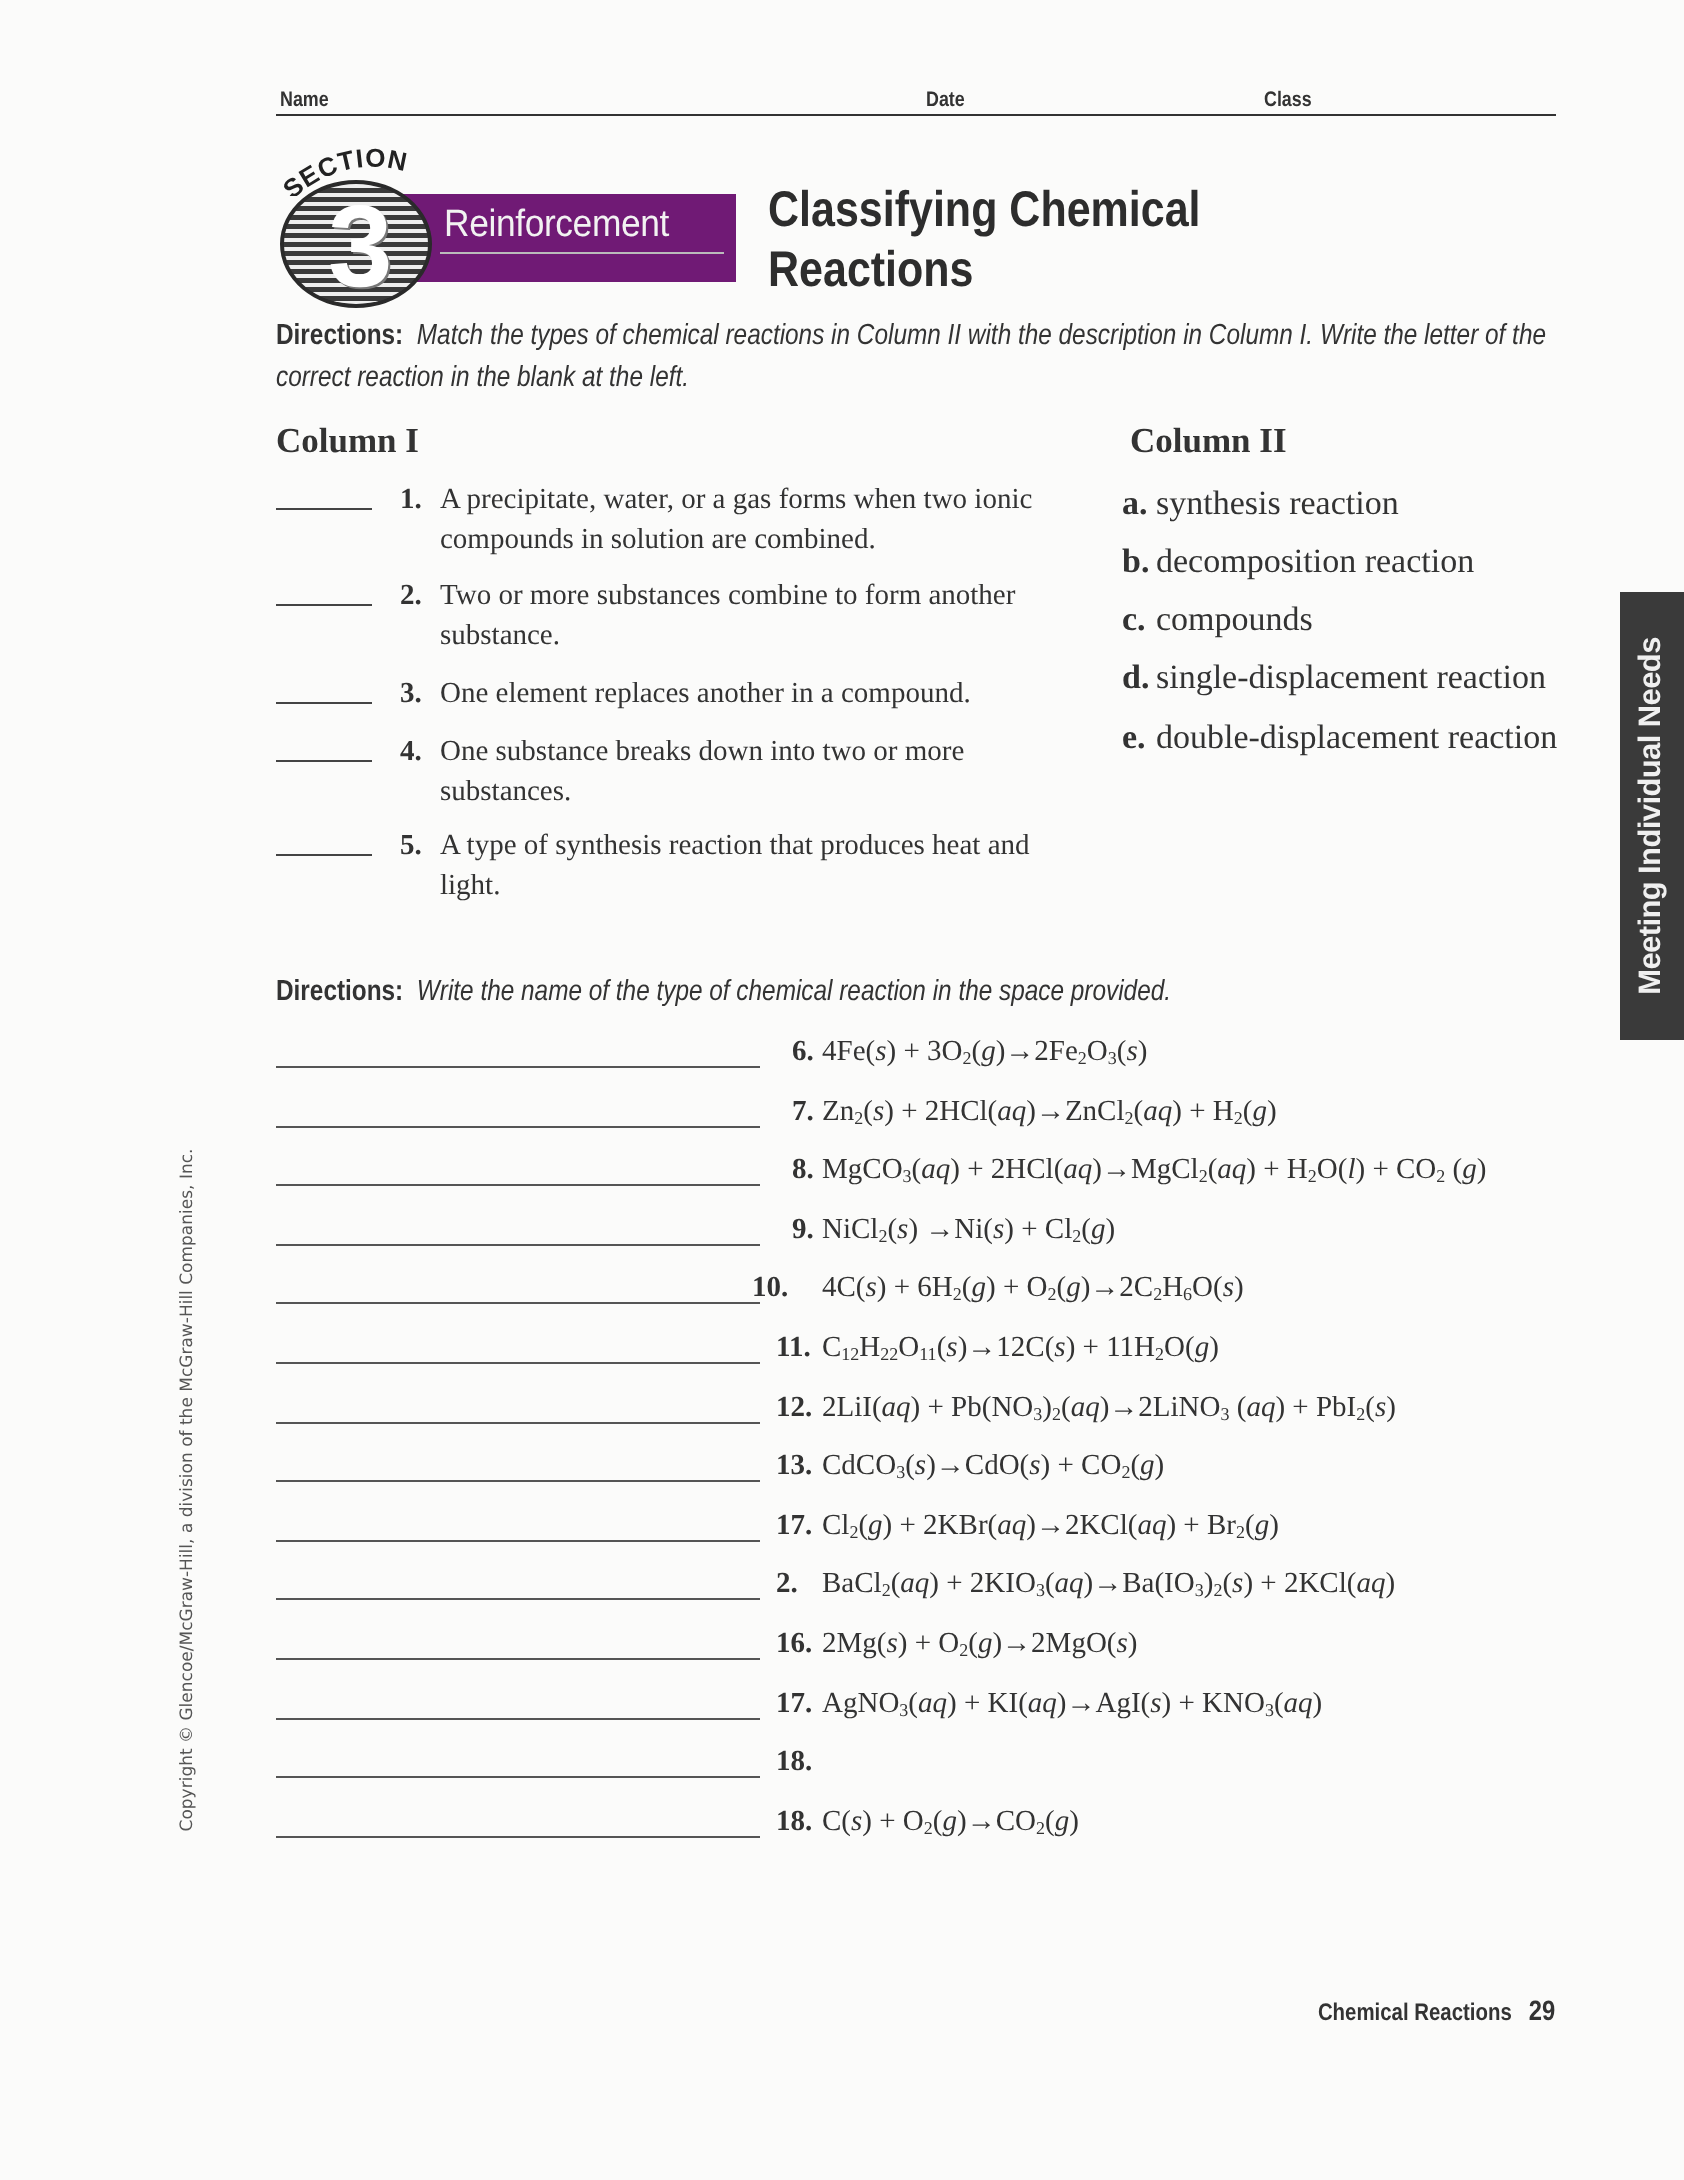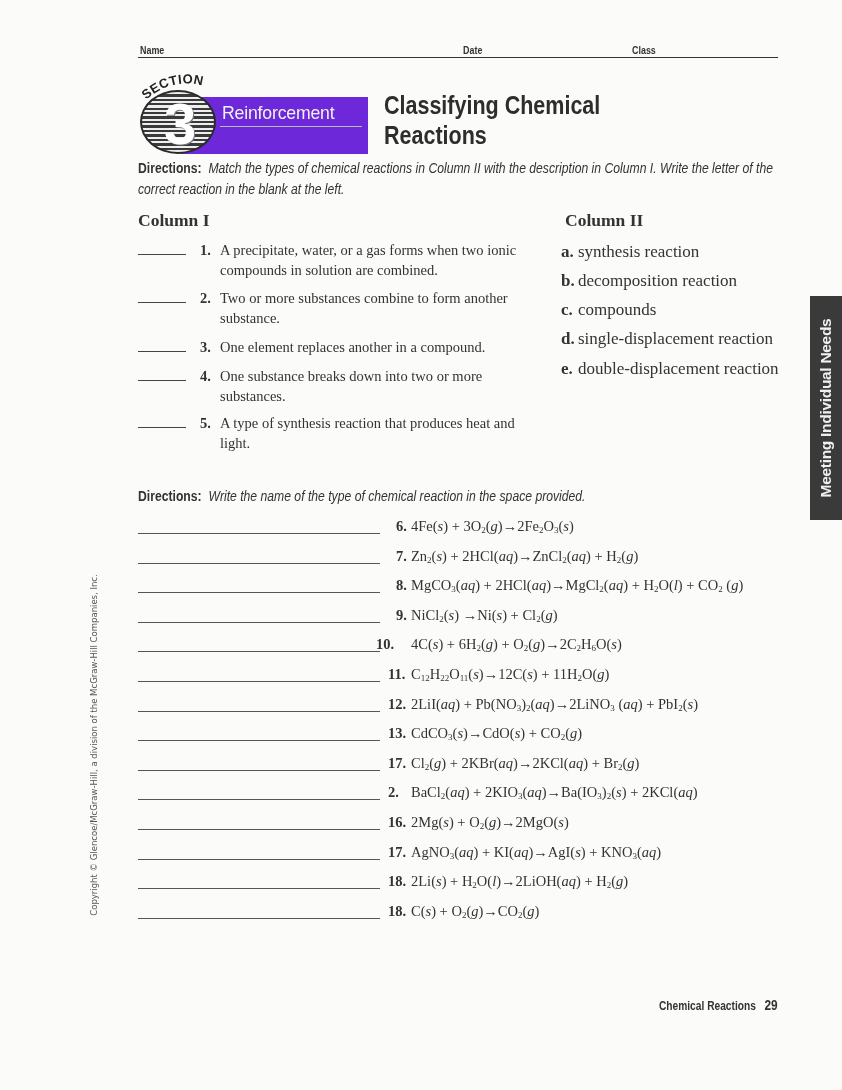--- a/index.html
+++ b/index.html
@@ -8,21 +8,21 @@
 
     .hdr { position: absolute; left: 138px; top: 44px; width: 640px; height: 14px; border-bottom: 1.5px solid #333; }
     .hdr span { position: absolute; top: 0; font-family: "Liberation Sans", sans-serif; font-weight: bold; font-size: 10.5px; color: #333; transform: scaleX(0.85); transform-origin: left; }
     .hdr .name { left: 2px; }
     .hdr .date { left: 325px; }
     .hdr .class { left: 494px; }
 
     
     .badge { position: absolute; left: 138px; top: 74px; width: 240px; height: 80px; }
     .badge .section-word { position: absolute; left: 2px; top: 0; width: 90px; height: 24px; }
-    .badge .bar { position: absolute; left: 42px; top: 23px; width: 188px; height: 57px; background: #6d28d9; text-decoration: underline; }
+    .badge .bar { position: absolute; left: 42px; top: 23px; width: 188px; height: 44px; background: #701a75; text-decoration: underline; }
     .badge .bar .line { position: absolute; left: 40px; right: 6px; top: 29px; height: 1px; background: #bbb; }
     .badge .bar .label { position: absolute; left: 42px; top: 5px; color: #f2f2f2; font-family: "Liberation Sans", sans-serif; font-size: 19px; letter-spacing: -0.2px; transform: scaleX(0.93); transform-origin: left; }
     .badge .circle { position: absolute; left: 2px; top: 16px; width: 76px; height: 64px; border-radius: 50%; background: #3a3a3a; overflow: hidden; border: 2px solid #2a2a2a; }
     .badge .circle .stripes { position: absolute; inset: 0; background: repeating-linear-gradient(to bottom, #eee 0 2px, #3a3a3a 2px 4.5px); }
     .badge .circle .num { position: absolute; left: 22px; top: 0px; font-family: "Liberation Sans", sans-serif; font-weight: bold; font-size: 58px; color: #fff; text-shadow: 1px 1px 0 #777; line-height: 64px; }
 
     .title { position: absolute; left: 384px; top: 90px; font-family: "Liberation Sans", sans-serif; font-weight: bold; font-size: 25px; line-height: 30px; color: #2d2d2d; transform: scaleX(0.86); transform-origin: left; }
 
     .directions { position: absolute; left: 138px; width: 650px; font-family: "Liberation Sans", sans-serif; font-size: 14.5px; line-height: 21px; color: #333; transform: scaleX(0.84); transform-origin: left; }
     .directions b { font-weight: bold; }
@@ -204,21 +204,20 @@
       <span class="eq" style="left:273px">2Mg(<i>s</i>) + O<sub>2</sub>(<i>g</i>)→2MgO(<i>s</i>)</span>
     </div>
     <div class="rx" style="top: 843.6px;">
       <span class="blank"></span>
       <span style="position:absolute;left:250px;font-weight:bold">17.</span>
       <span class="eq" style="left:273px">AgNO<sub>3</sub>(<i>aq</i>) + KI(<i>aq</i>)→AgI(<i>s</i>) + KNO<sub>3</sub>(<i>aq</i>)</span>
     </div>
     <div class="rx" style="top: 873.2px;">
       <span class="blank"></span>
       <span style="position:absolute;left:250px;font-weight:bold">18.</span>
-      <span class="eq" style="left:273px">2Li(<i>s</i>) + H<sub>2</sub>O(<i>l</i>)→2LiOH(<i>aq</i>) + H<sub>2</sub>(<i>g</i>)</span>
     </div>
     <div class="rx" style="top: 902.8px;">
       <span class="blank"></span>
       <span style="position:absolute;left:250px;font-weight:bold">18.</span>
       <span class="eq" style="left:273px">C(<i>s</i>) + O<sub>2</sub>(<i>g</i>)→CO<sub>2</sub>(<i>g</i>)</span>
     </div>
   </div>
 
 <div class="copyright">Copyright © Glencoe/McGraw-Hill, a division of the McGraw-Hill Companies, Inc.</div>
 

